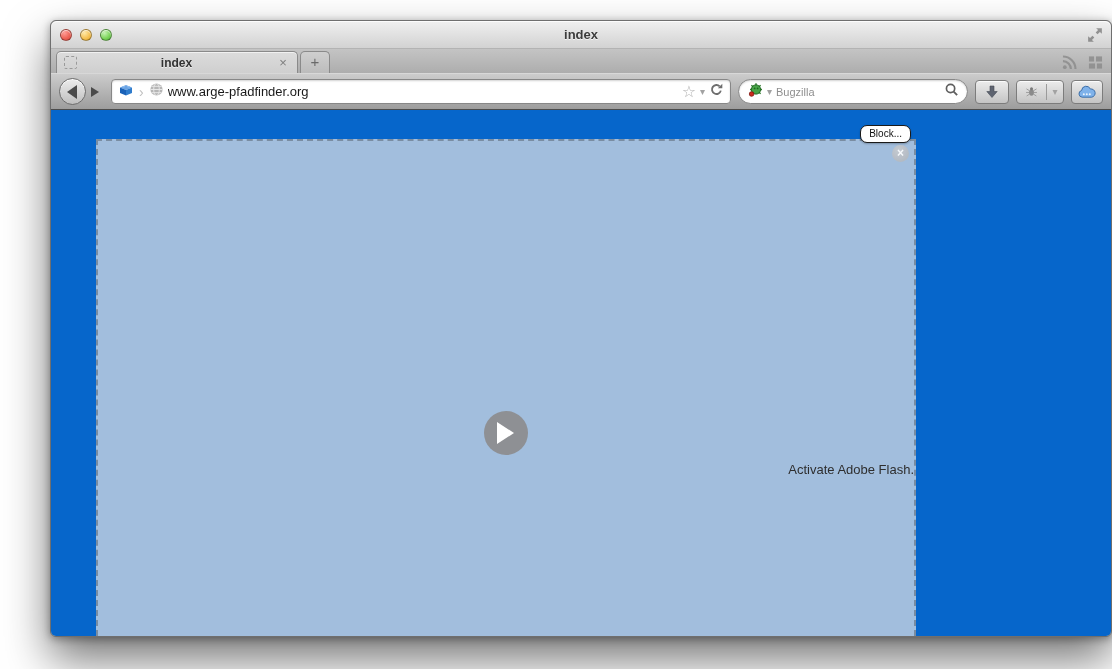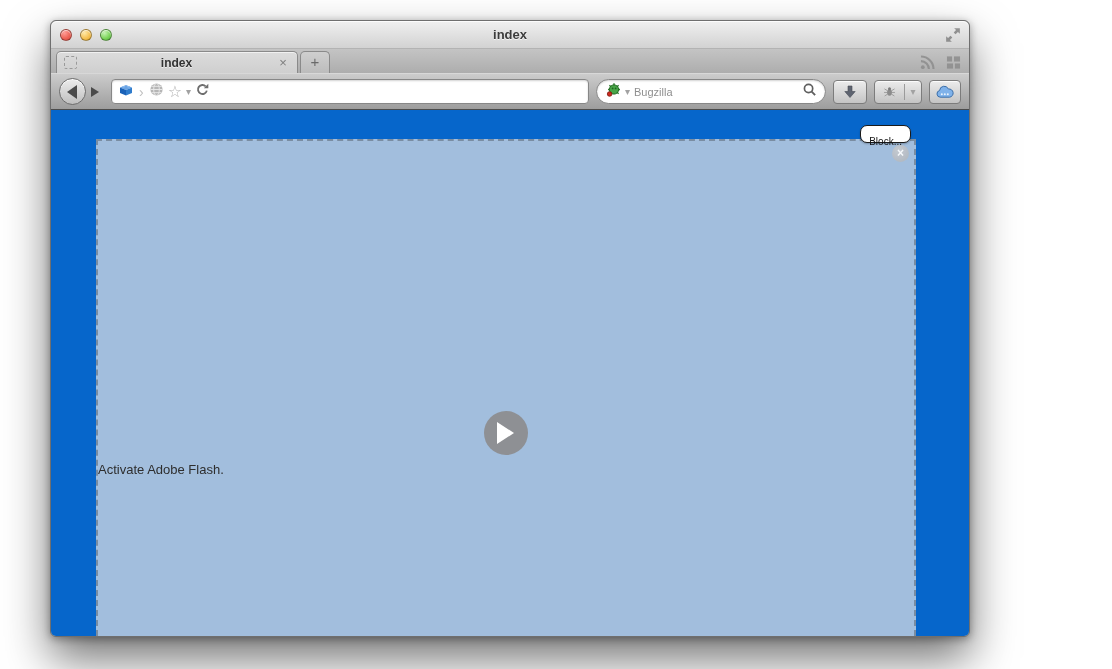--- a/index.html
+++ b/index.html
@@ -1,19 +1,19 @@
 <!DOCTYPE html>
 <html><head>
 <meta charset="utf-8">
 <style>
   * { margin:0; padding:0; box-sizing:border-box; }
   html,body { width:1112px; height:669px; background:#ffffff; font-family:"Liberation Sans","DejaVu Sans",sans-serif; overflow:hidden; }
 
   .window {
-    position:absolute; left:50px; top:20px; width:920px; height:617px;
+    position:absolute; left:50px; top:20px; width:1062px; height:617px;
     border-radius:6px;
     box-shadow:0 22px 45px rgba(0,0,0,.55), 0 2px 8px rgba(0,0,0,.35);
     background:#b5b5b5;
     border:1px solid #6f6f6f;
     display:flex; flex-direction:column;
     overflow:hidden;
   }
 
   
   .titlebar {
@@ -121,30 +121,30 @@
   
   .content { flex:1 1 auto; background:#0666cb; position:relative; overflow:hidden; }
   .flash-area {
     position:absolute; left:45px; top:29px; width:820px; bottom:0;
     background:#a2bedd;
     border:2px dashed rgba(108,124,142,.75); border-bottom:none;
   }
   .block-btn {
     position:absolute; top:-16px; right:3px; height:18px;
     background:#ffffff; border:1px solid #1a1a1a; border-radius:7px;
-    font-size:10px; color:#111; padding:8px 8px; line-height:16px;
+    font-size:10px; color:#111; padding:0 8px; line-height:16px;
     box-shadow:0 1px 2px rgba(0,0,0,.25);
   }
   .flash-close {
     position:absolute; top:4px; right:5px; width:17px; height:17px; border-radius:50%;
     background:radial-gradient(circle at 40% 32%, #c9ccd1, #aeb3ba);
     color:#ffffff; font-size:12px; font-weight:bold; text-align:center; line-height:17px;
     opacity:.9;
   }
-  .activate-wrap { position:absolute; left:0; width:100%; top:270px; text-align:left; }
+  .activate-wrap { position:absolute; left:0; width:100%; top:270px; text-align:right; }
   .play-btn {
     width:44px; height:44px; border-radius:50%; margin:0 auto;
     background:#8e9094;
     display:flex; align-items:center; justify-content:center;
   }
   .play-tri { width:0; height:0; border:11px solid transparent; border-left:17px solid #ffffff; margin-left:9px; }
   .activate-text { margin-top:7px; font-size:13px; color:#2e2e2e; }
 </style>
 </head>
 <body>
@@ -213,20 +213,21 @@
         </svg>
       </span>
       <span class="chevron-sep">›</span>
       <span>
         <svg viewBox="0 0 16 16" width="15" height="15">
           <circle cx="8" cy="8" r="6.5" fill="#b6b6b6"></circle>
           <ellipse cx="8" cy="8" rx="3" ry="6.5" fill="none" stroke="#e9e9e9" stroke-width="1"></ellipse>
           <path d="M1.5 8 h13 M2.6 4.6 h10.8 M2.6 11.4 h10.8" stroke="#e9e9e9" stroke-width="1" fill="none"></path>
         </svg>
       </span>
+      <input class="url-input" value="www.arge-pfadfinder.org" style="">
       <span class="star-glyph">☆</span>
       <span class="dd-glyph">▾</span>
       <span>
         <svg viewBox="0 0 16 16" width="15" height="15">
           <path d="M12.6 9.2 a4.8 4.8 0 1 1 -1.2-4.6" stroke="#6e6e6e" stroke-width="2" fill="none"></path>
           <polygon points="14.2,1.8 14.2,6.6 9.4,6.6" fill="#6e6e6e"></polygon>
         </svg>
       </span>
     </div>
 

